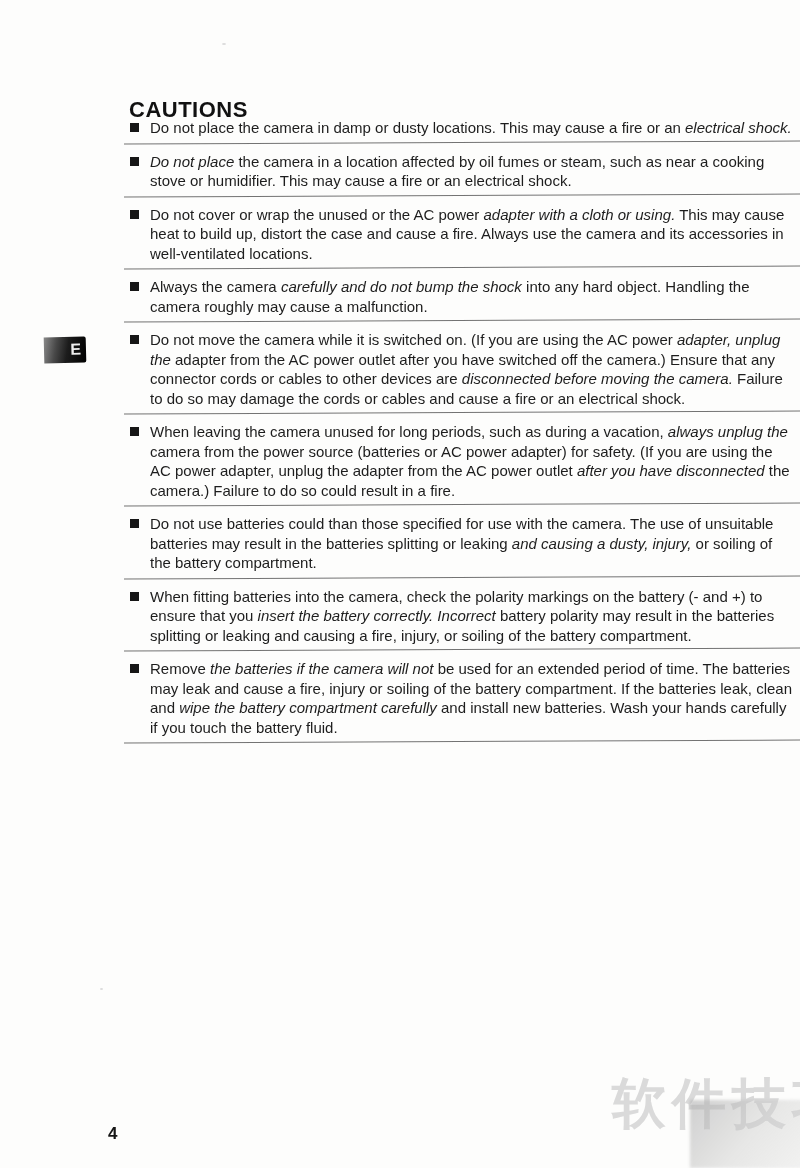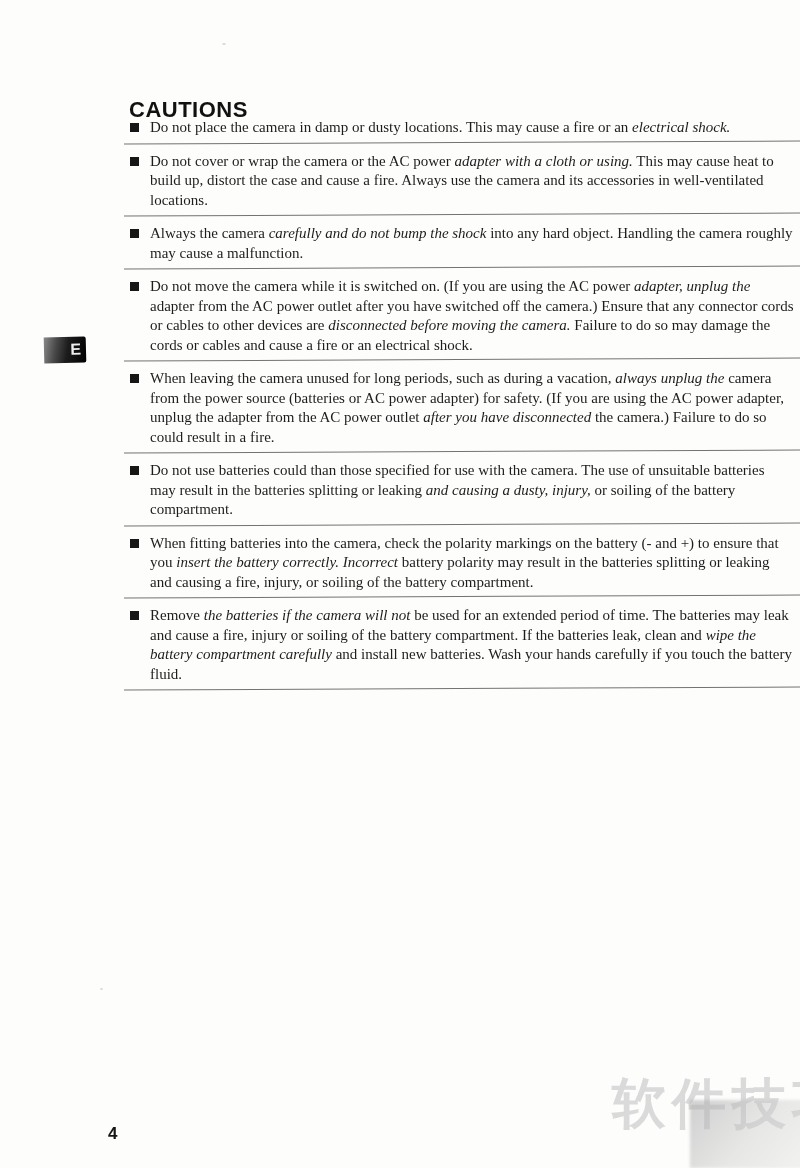--- a/index.html
+++ b/index.html
@@ -21,21 +21,20 @@
 
   .cautions {
     position: absolute; left: 86px; top: 118px; width: 664px;
     list-style: none; margin: 0; padding: 0;
     font-size: 15px; line-height: 19.5px;
   }
   .cautions li {
     position: relative;
     padding-left: 20px;
     margin-bottom: 9px;
-    font-family: Liberation Serif, serif;
   }
   .bullet {
     position: absolute; left: 0; top: 5px;
     width: 9px; height: 9px; background: #161616;
     display: inline-block;
   }
   .c-text { display: block; color: #1d1d1d; }
   .c-text .it { font-style: italic; }
   .rule {
     position: relative; left: -26px;
@@ -89,21 +88,26 @@
   <h1 class="heading">CAUTIONS</h1>
 
   <ul class="cautions">
       <li>
       <span class="bullet"></span>
       <span class="c-text"><span>Do not place the camera in damp or dusty locations. This may cause a fire or an </span><span class="it">electrical shock.</span></span>
       <div class="rule"></div>
     </li>
       <li>
       <span class="bullet"></span>
-      <span class="c-text"><span>Do not cover or wrap the camera or the AC power </span><span class="it">adapter with a cloth or using.</span><span> This may cause heat to build up, distort the case and cause a fire. Always use the camera and its accessories in well-ventilated locations.</span></span>
+      <span class="c-text"><span class="it">Do not place</span><span> the camera in a location affected by oil fumes or steam, such as near a cooking stove or humidifier. This may cause a fire or an electrical shock.</span></span>
+      <div class="rule"></div>
+    </li>
+      <li>
+      <span class="bullet"></span>
+      <span class="c-text"><span>Do not cover or wrap the unused or the AC power </span><span class="it">adapter with a cloth or using.</span><span> This may cause heat to build up, distort the case and cause a fire. Always use the camera and its accessories in well-ventilated locations.</span></span>
       <div class="rule"></div>
     </li>
       <li>
       <span class="bullet"></span>
       <span class="c-text"><span>Always the camera </span><span class="it">carefully and do not bump the shock</span><span> into any hard object. Handling the camera roughly may cause a malfunction.</span></span>
       <div class="rule"></div>
     </li>
       <li>
       <span class="bullet"></span>
       <span class="c-text"><span>Do not move the camera while it is switched on. (If you are using the AC power </span><span class="it">adapter, unplug the</span><span> adapter from the AC power outlet after you have switched off the camera.) Ensure that any connector cords or cables to other devices are </span><span class="it">disconnected before moving the camera.</span><span> Failure to do so may damage the cords or cables and cause a fire or an electrical shock.</span></span>

